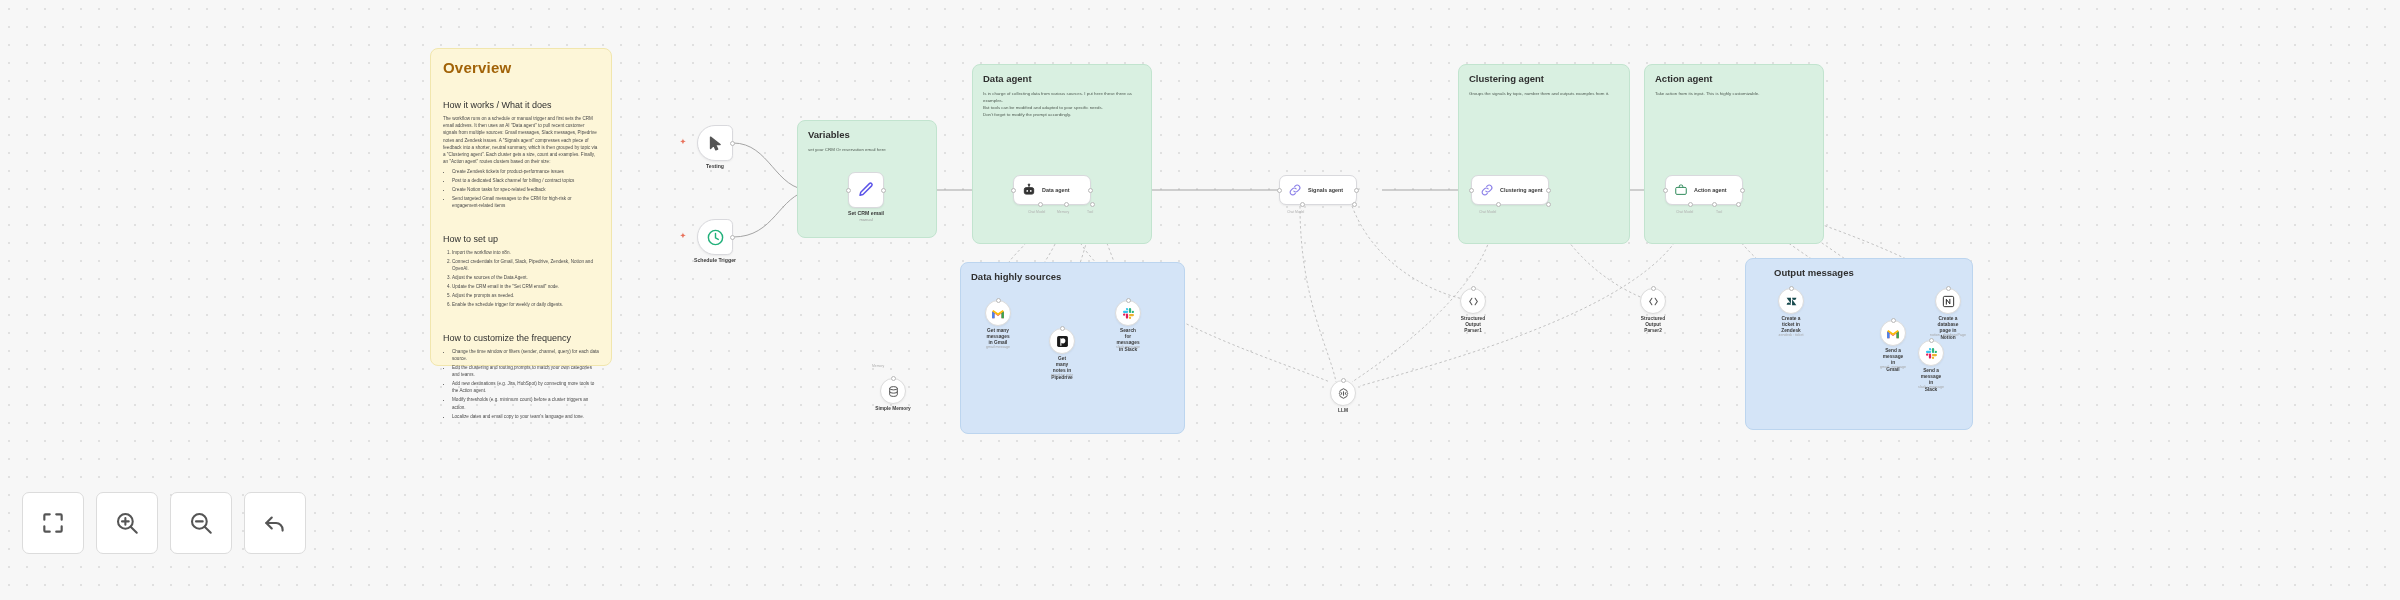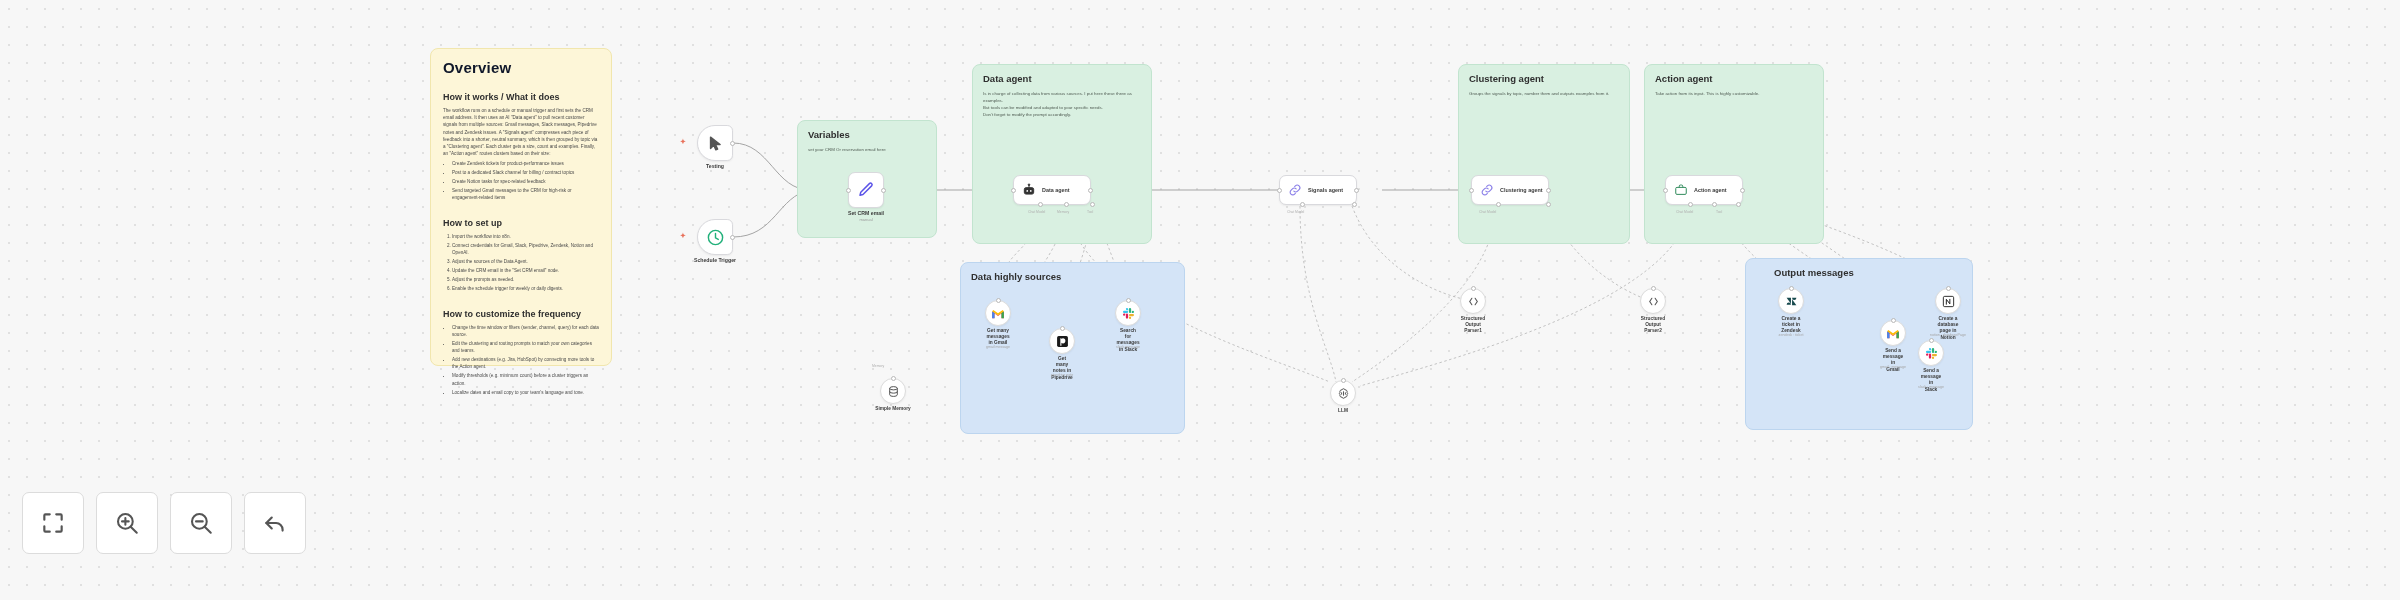--- a/index.html
+++ b/index.html
@@ -16,22 +16,22 @@
 
   
   .note { position: absolute; border-radius: 8px; }
 
   .note-yellow { background: #fdf6d8; border: 1px solid #f1e6ad; }
   .note-green  { background: #d9f0e1; border: 1px solid #c2e4cf; }
   .note-blue   { background: #d4e4f7; border: 1px solid #bcd5ef; }
 
   
   #overview-note { left: 430px; top: 48px; width: 182px; height: 318px; padding: 10px 12px; }
-  #overview-note h1 { font-size: 15px; font-weight: 600; letter-spacing:.2px; color:#0f172a; margin-bottom: 6px; }
-  #overview-note h2 { font-size: 9px; font-weight: 700; color:#2f2f2f; margin: 16px 0 4px; line-height:1.25; }
+  #overview-note h1 { font-size: 15px; font-weight: 600; letter-spacing:.2px; color:#a16207; margin-bottom: 6px; }
+  #overview-note h2 { font-size: 9px; font-weight: 400; color:#2f2f2f; margin: 24px 0 4px; line-height:1.25; }
   #overview-note p, #overview-note li { font-size: 4.6px; line-height: 1.55; color: #4a4a4a; }
   #overview-note ul, #overview-note ol { margin: 3px 0 3px 9px; }
   #overview-note li { margin-bottom: 2px; }
 
   .grp-title { font-size: 9.5px; font-weight: 700; color: #2f2f2f; }
   .grp-sub { font-size: 4.4px; line-height: 1.6; color: #4f5b52; margin-top: 6px; }
 
   
   .node {
     position: absolute; background: #fff; border: 1px solid #d9d9dd;

